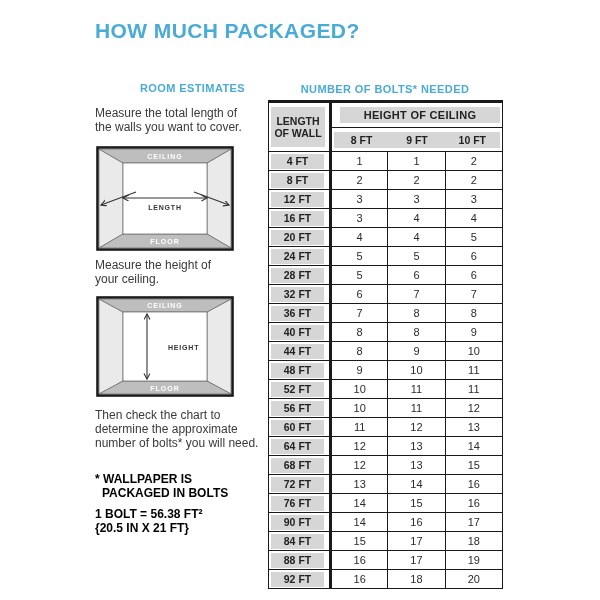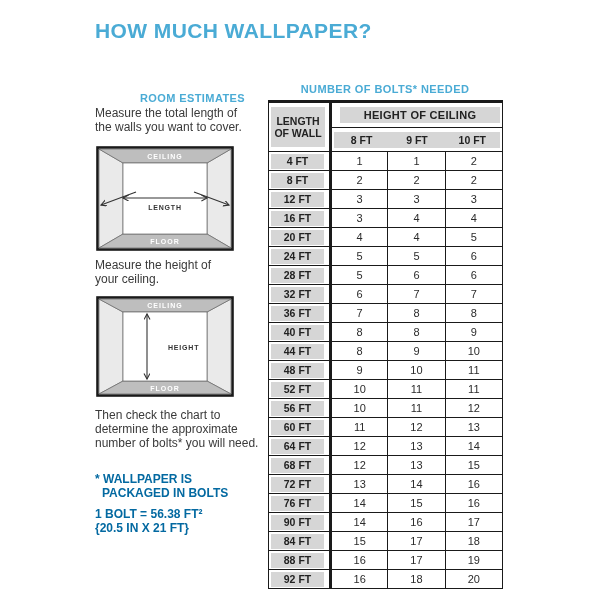--- a/index.html
+++ b/index.html
@@ -24,31 +24,31 @@
   }
   .page-title{
     position:absolute;left:95px;top:19px;
     font-size:21px;font-weight:bold;color:var(--accent);
     letter-spacing:0.4px;
   }
   .section-heading{
     font-size:11px;font-weight:bold;color:var(--accent);
     letter-spacing:0.4px;
   }
-  .left-heading{position:absolute;left:95px;top:92px;padding-left:45px;}
+  .left-heading{position:absolute;left:95px;top:82px;padding-left:45px;}
   .body-text{
     position:absolute;left:95px;
     font-size:12px;color:var(--text);line-height:14px;
   }
   .step1{top:106px;}
   .step2{top:258px;}
   .step3{top:408px;}
   .bold-note{
     position:absolute;left:95px;
-    font-size:12px;font-weight:bold;color:#0369a1;line-height:14px;
+    font-size:12px;font-weight:bold;color:#000000;line-height:14px;
   }
   .footnote{top:472px;}
   .footnote div:nth-child(2){padding-left:7px;}
   .boltspec{top:507px;}
   .diagram{position:absolute;left:96px;}
   .diagram1{top:146px;}
   .diagram2{top:296px;}
   svg text{font-family:"Liberation Sans","DejaVu Sans",sans-serif;}
   .svg-panel-label{
     font-size:7px;font-weight:bold;fill:#ffffff;letter-spacing:1px;
@@ -118,21 +118,21 @@
     font-size:11px;color:#2b2b2b;
     height:17.6px;
   }
   td.val + td.val{border-left:1px solid var(--line);}
 </style>
 </head>
 <body>
 
 <div class="page">
 
-  <div class="page-title">HOW MUCH WALLPAPER?</div>
+  <div class="page-title">HOW MUCH PACKAGED?</div>
 
   <div class="section-heading left-heading">ROOM ESTIMATES</div>
 
   <div class="body-text step1">
       <div>Measure the total length of</div>
       <div>the walls you want to cover.</div>
     </div>
 
   <div class="diagram diagram1">
     <svg width="139" height="106" viewBox="0 0 139 106">

